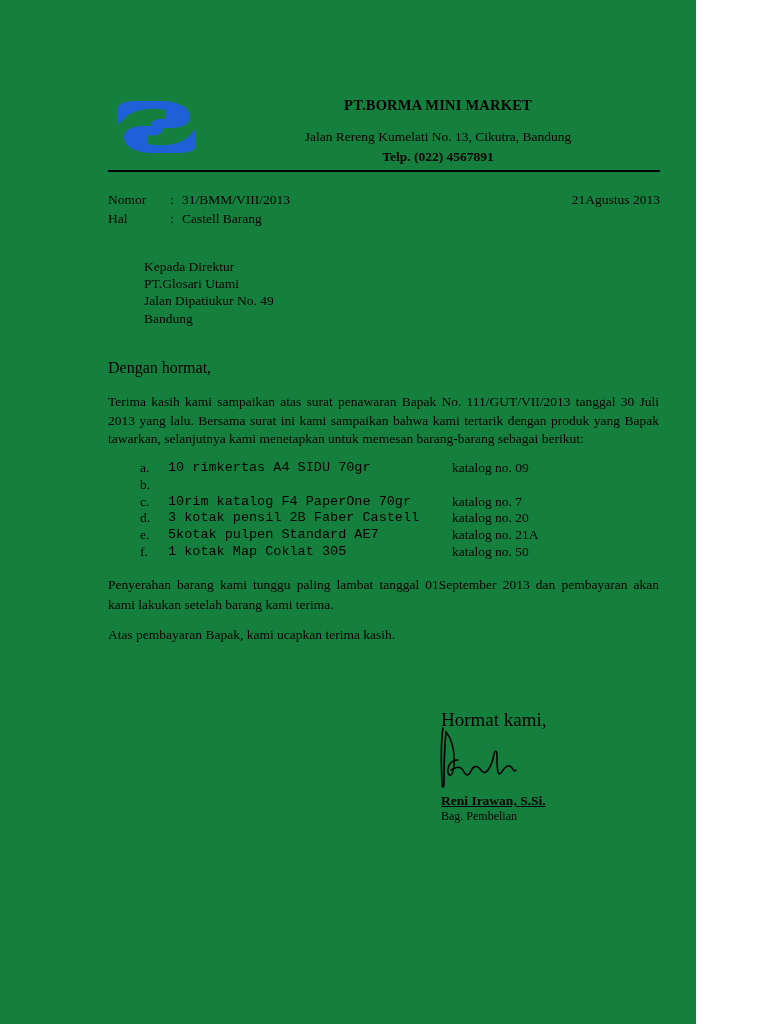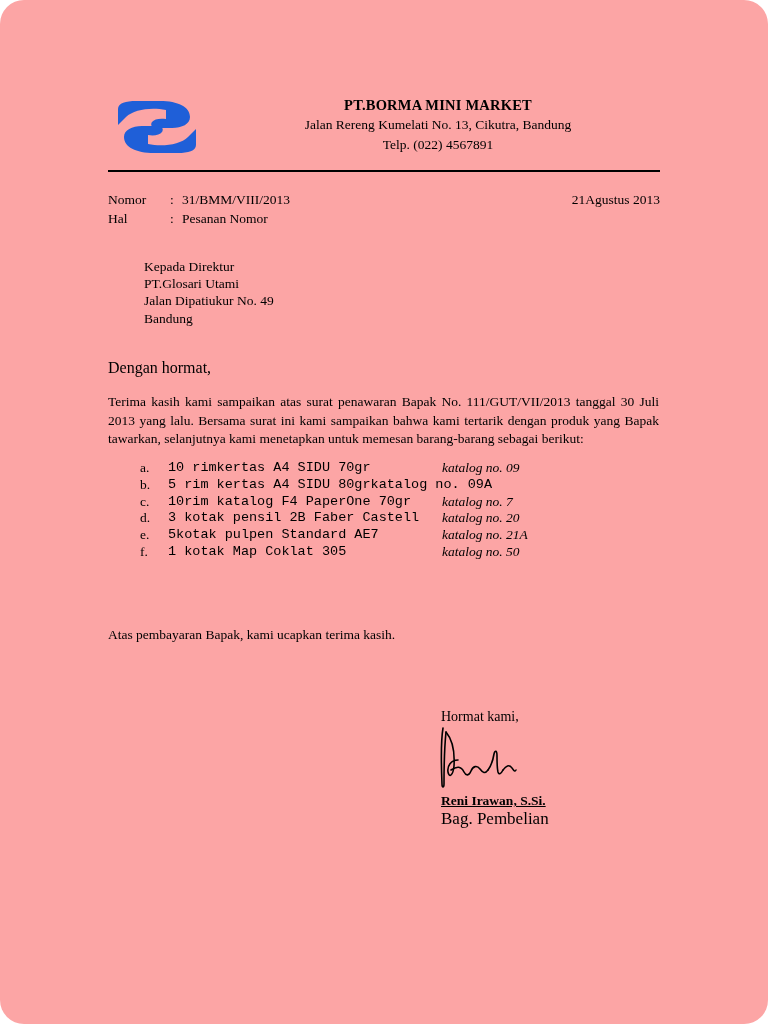--- a/index.html
+++ b/index.html
@@ -12,24 +12,23 @@
     height: 1024px;
     font-family: "Liberation Serif", serif;
     color: #000000;
     position: relative;
     overflow: hidden;
   }
   .page {
     position: absolute;
     left: 0;
     top: 0;
-    width: 768px;
+    width: 696px;
     height: 1024px;
-    background: #fca5a5;
-    border-radius: 24px;
+    background: #15803d;
   }
   .letterhead {
     position: absolute;
     left: 108px;
     top: 95px;
     width: 552px;
     height: 72px;
   }
   .logo {
     position: absolute;
@@ -47,24 +46,26 @@
   }
   .company-name {
     font-weight: bold;
     font-size: 14.5px;
     letter-spacing: 0.2px;
     line-height: 20px;
   }
   .company-address {
     font-size: 13.5px;
     line-height: 20px;
+    margin-top: 12px;
   }
   .company-phone {
     font-size: 13.5px;
     line-height: 20px;
+    font-weight: bold;
   }
   .rule {
     position: absolute;
     left: 108px;
     top: 170px;
     width: 552px;
     height: 2px;
     background: #000000;
   }
   .meta {
@@ -141,22 +142,21 @@
     left: 0px;
     width: 22px;
   }
   .item-desc {
     position: absolute;
     left: 28px;
     font-family: Liberation Mono, monospace;
   }
   .item-cat {
     position: absolute;
-    left: 302px;
-    font-style: italic;
+    left: 312px;
   }
   .body-2 {
     position: absolute;
     left: 108px;
     top: 575px;
     width: 551px;
     font-size: 13.5px;
     line-height: 19.5px;
     text-align: justify;
   }
@@ -164,42 +164,42 @@
     position: absolute;
     left: 108px;
     top: 627px;
     width: 551px;
     font-size: 13.5px;
   }
   .closing {
     position: absolute;
     left: 441px;
     top: 709px;
-    font-size: 14px;
+    font-size: 19px;
   }
   .signature-area {
     position: absolute;
     left: 433px;
     top: 726px;
     width: 140px;
     height: 66px;
   }
   .signer {
     position: absolute;
     left: 441px;
     top: 793px;
     font-size: 13.5px;
     font-weight: bold;
     text-decoration: underline;
   }
   .signer-title {
     position: absolute;
     left: 441px;
     top: 809px;
-    font-size: 17px;
+    font-size: 12px;
   }
 </style>
 </head>
 <body>
 
 <div class="page">
 
   <div class="letterhead">
     <div class="logo">
       <svg width="82" height="52" viewBox="0 0 82 52" xmlns="http://www.w3.org/2000/svg">
@@ -219,21 +219,21 @@
   <div class="meta">
     <div class="meta-row">
       <span class="meta-label">Nomor</span>
       <span class="meta-colon">:</span>
       <span class="meta-value">31/BMM/VIII/2013</span>
       <span class="meta-date">21Agustus 2013</span>
     </div>
     <div class="meta-row">
       <span class="meta-label">Hal</span>
       <span class="meta-colon">:</span>
-      <span class="meta-value">Pesanan Nomor</span>
+      <span class="meta-value">Castell Barang</span>
     </div>
   </div>
 
   <div class="recipient">
     <div>Kepada Direktur</div>
     <div>PT.Glosari Utami</div>
     <div>Jalan Dipatiukur No. 49</div>
     <div>Bandung</div>
   </div>
 
@@ -242,21 +242,20 @@
   <div class="body-1">Terima kasih kami sampaikan atas surat penawaran Bapak No. 111/GUT/VII/2013 tanggal 30 Juli 2013 yang lalu. Bersama surat ini kami sampaikan bahwa kami tertarik dengan produk yang Bapak tawarkan, selanjutnya kami menetapkan untuk memesan barang-barang sebagai berikut:</div>
 
   <div class="items">
     <div class="item-row">
       <span class="item-letter">a.</span>
       <span class="item-desc">10 rimkertas A4 SIDU 70gr</span>
       <span class="item-cat">katalog no. 09</span>
     </div>
     <div class="item-row">
       <span class="item-letter">b.</span>
-      <span class="item-desc">5 rim kertas A4 SIDU 80grkatalog no. 09A</span>
       <span class="item-cat"></span>
     </div>
     <div class="item-row">
       <span class="item-letter">c.</span>
       <span class="item-desc">10rim katalog F4 PaperOne 70gr</span>
       <span class="item-cat">katalog no. 7</span>
     </div>
     <div class="item-row">
       <span class="item-letter">d.</span>
       <span class="item-desc">3 kotak pensil 2B Faber Castell</span>
@@ -267,20 +266,21 @@
       <span class="item-desc">5kotak pulpen Standard AE7</span>
       <span class="item-cat">katalog no. 21A</span>
     </div>
     <div class="item-row">
       <span class="item-letter">f.</span>
       <span class="item-desc">1 kotak Map Coklat 305</span>
       <span class="item-cat">katalog no. 50</span>
     </div>
   </div>
 
+  <div class="body-2">Penyerahan barang kami tunggu paling lambat tanggal 01September 2013 dan pembayaran akan kami lakukan setelah barang kami terima.</div>
 
   <div class="body-3">Atas pembayaran Bapak,  kami ucapkan terima kasih.</div>
 
   <div class="closing">Hormat kami,</div>
 
   <div class="signature-area">
     <svg width="140" height="66" viewBox="0 0 140 66" xmlns="http://www.w3.org/2000/svg">
       <path d="M10 2 C8 14, 8 34, 9 58 C9 62, 11 62, 11 58 C11 38, 12 16, 13 6" stroke="#000" stroke-width="1.6" fill="none" stroke-linecap="round"></path>
       <path d="M13 6 C18 12, 22 24, 21 40 C20 50, 16 52, 15 46 C14 40, 18 34, 25 34" stroke="#000" stroke-width="1.6" fill="none" stroke-linecap="round"></path>
       <path d="M18 44 C24 40, 28 40, 31 46 C33 50, 36 50, 38 45 C40 40, 44 39, 47 43 C50 47, 52 48, 55 44" stroke="#000" stroke-width="1.6" fill="none" stroke-linecap="round"></path>

